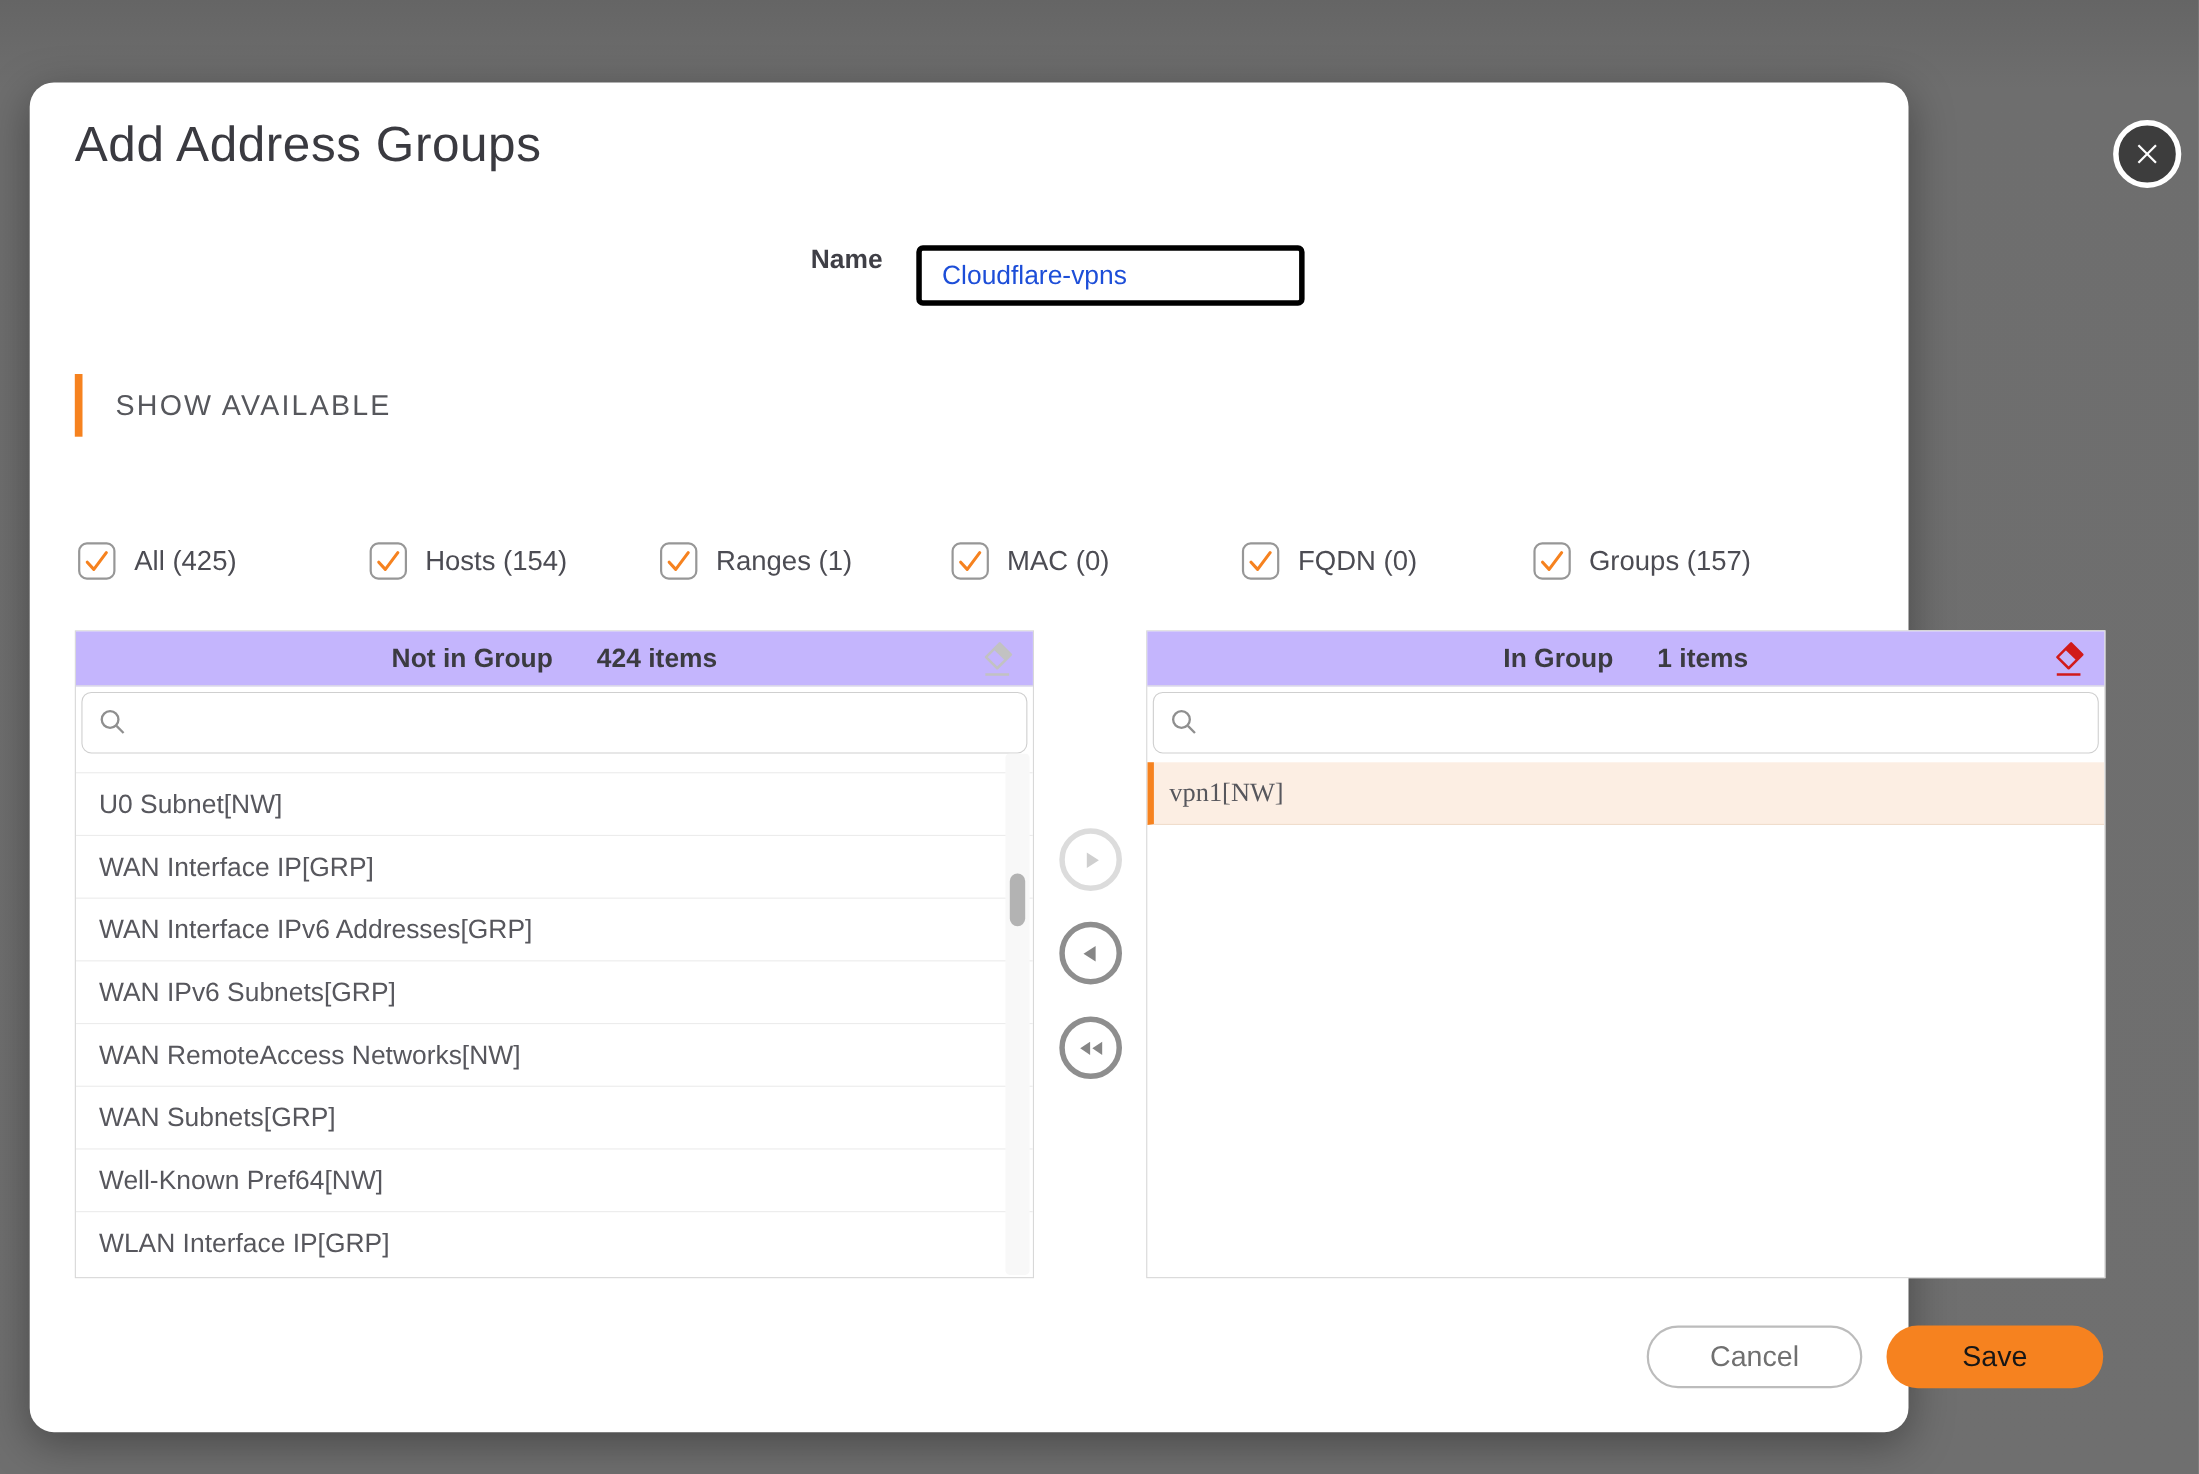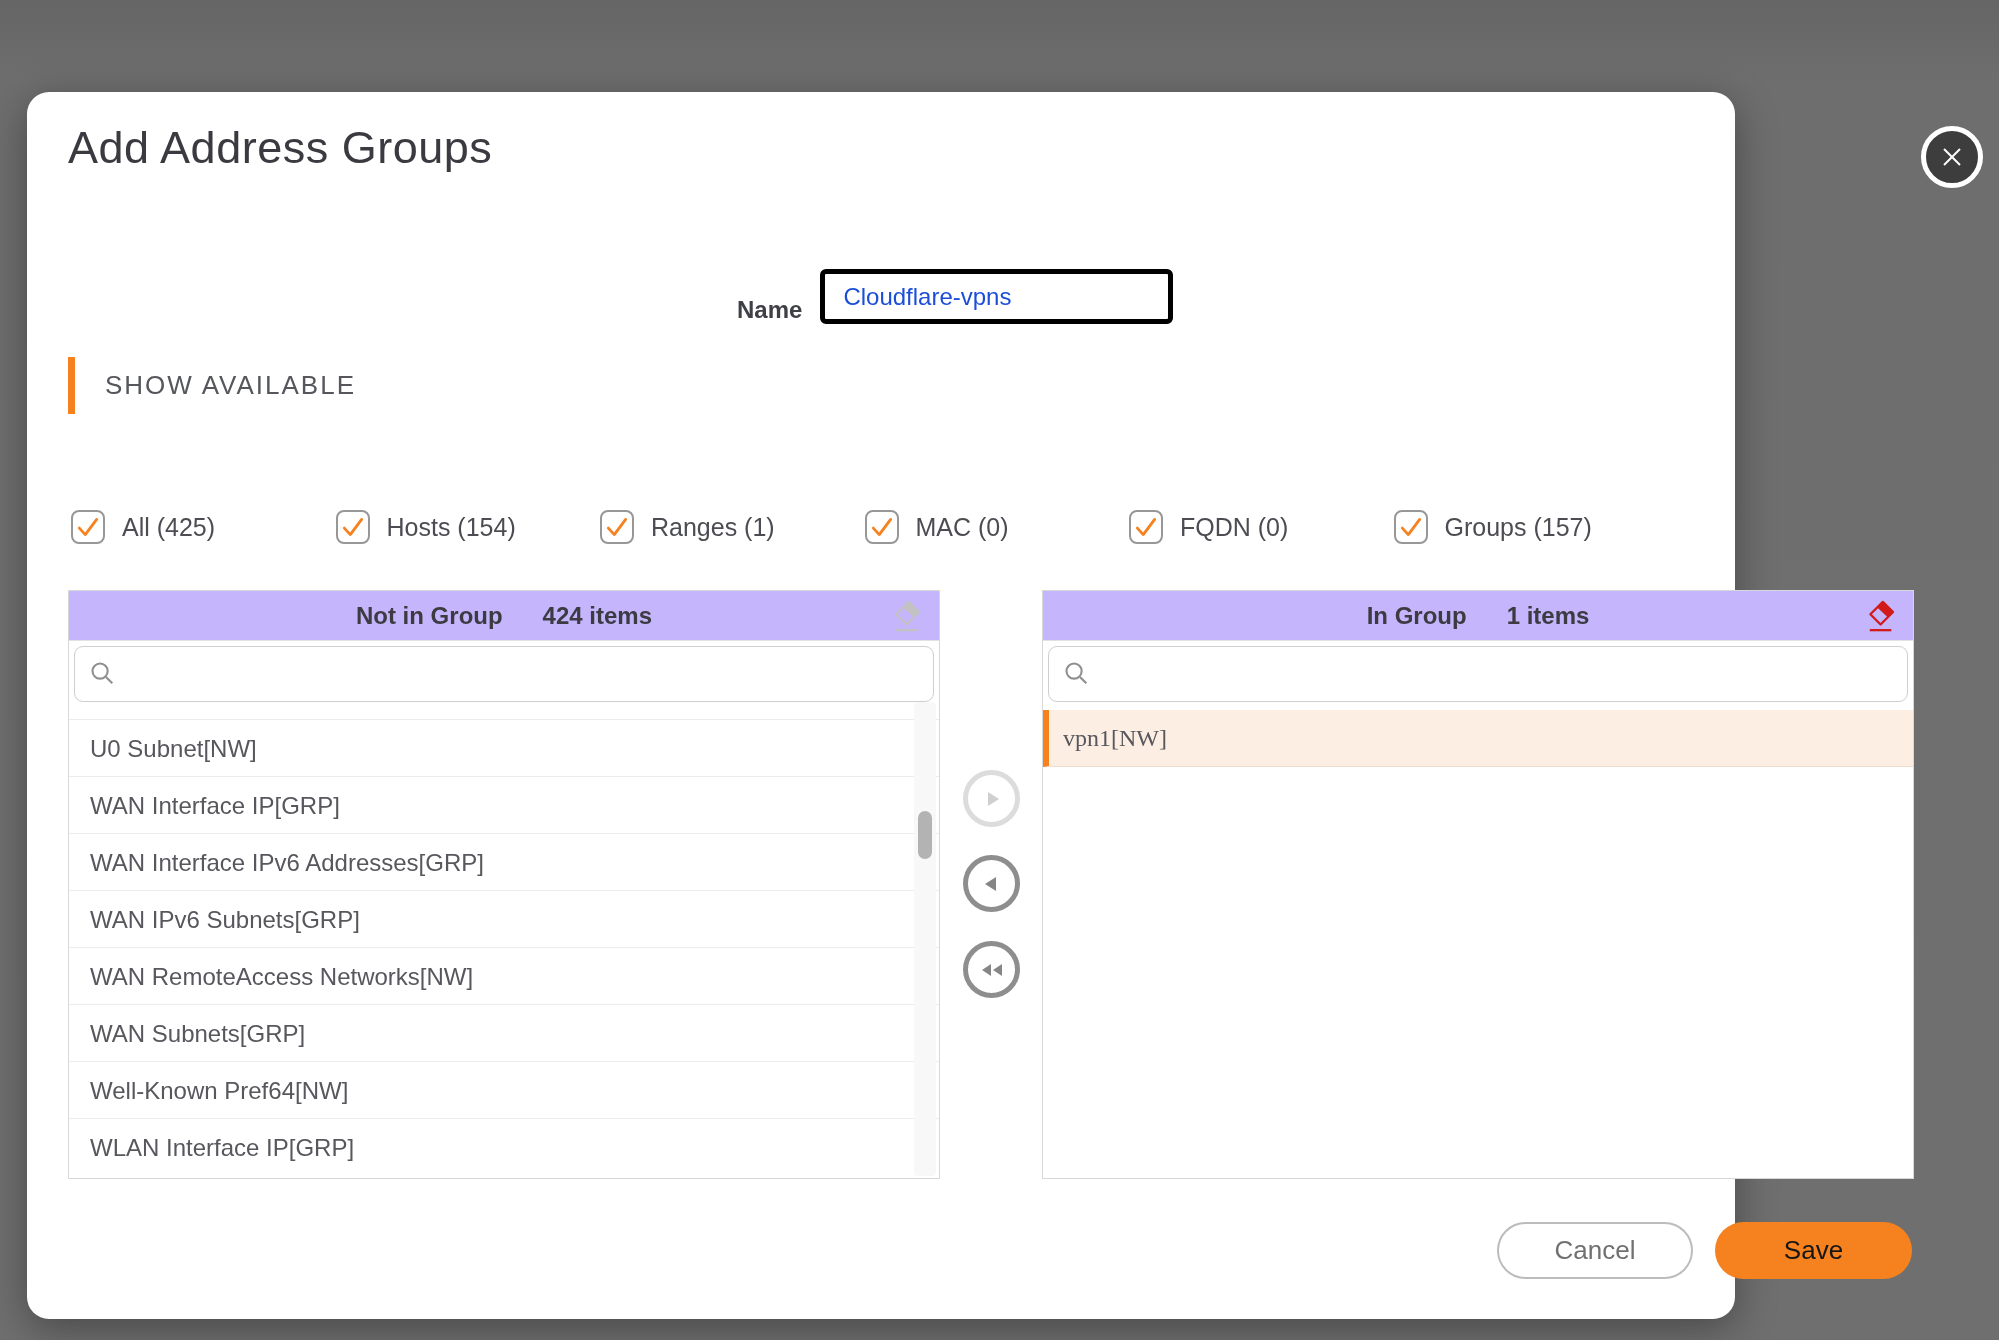--- a/index.html
+++ b/index.html
@@ -3,39 +3,39 @@
 <meta charset="utf-8">
 <style>
   * { margin:0; padding:0; box-sizing:border-box; }
   html,body { width:1999px; height:1340px; overflow:hidden; }
   body {
     font-family:"Liberation Sans","DejaVu Sans",sans-serif;
     background:linear-gradient(180deg,#656565 0%,#6e6e6e 6%,#6f6f6f 100%);
     position:relative;
   }
   .dialog {
-    position:absolute; left:27px; top:92px; width:1708px; height:1227px;
+    position:absolute; left:27px; top:75px; width:1708px; height:1227px;
     background:#ffffff; border-radius:22px;
     box-shadow:0 10px 40px rgba(0,0,0,0.35);
   }
   
   .close-btn {
     position:absolute; left:1894px; top:34px; width:62px; height:62px;
     border-radius:50%; background:#3d3d3d; border:5px solid #ffffff;
     display:flex; align-items:center; justify-content:center; cursor:pointer; padding:0;
   }
   
   .title {
     position:absolute; left:41px; top:30px;
     font-size:45px; font-weight:500; color:#3a3a40; letter-spacing:0.5px;
   }
   
   .name-row {
     position:absolute; left:710px; top:148px; height:55px;
-    display:flex; align-items:flex-end; gap:18px;margin-top:29px;
+    display:flex; align-items:flex-start; gap:31px;
   }
   .name-label { font-size:24px; font-weight:700; color:#3f3f46; }
   .name-input {
     width:353px; height:55px; border:5px solid #000000; border-radius:6px;
     font-family:inherit; font-size:24px; color:#1d4ed8; padding:0 18px; outline:none;
   }
   
   .section-header {
     position:absolute; left:41px; top:265px; height:57px;
     display:flex; align-items:center;

